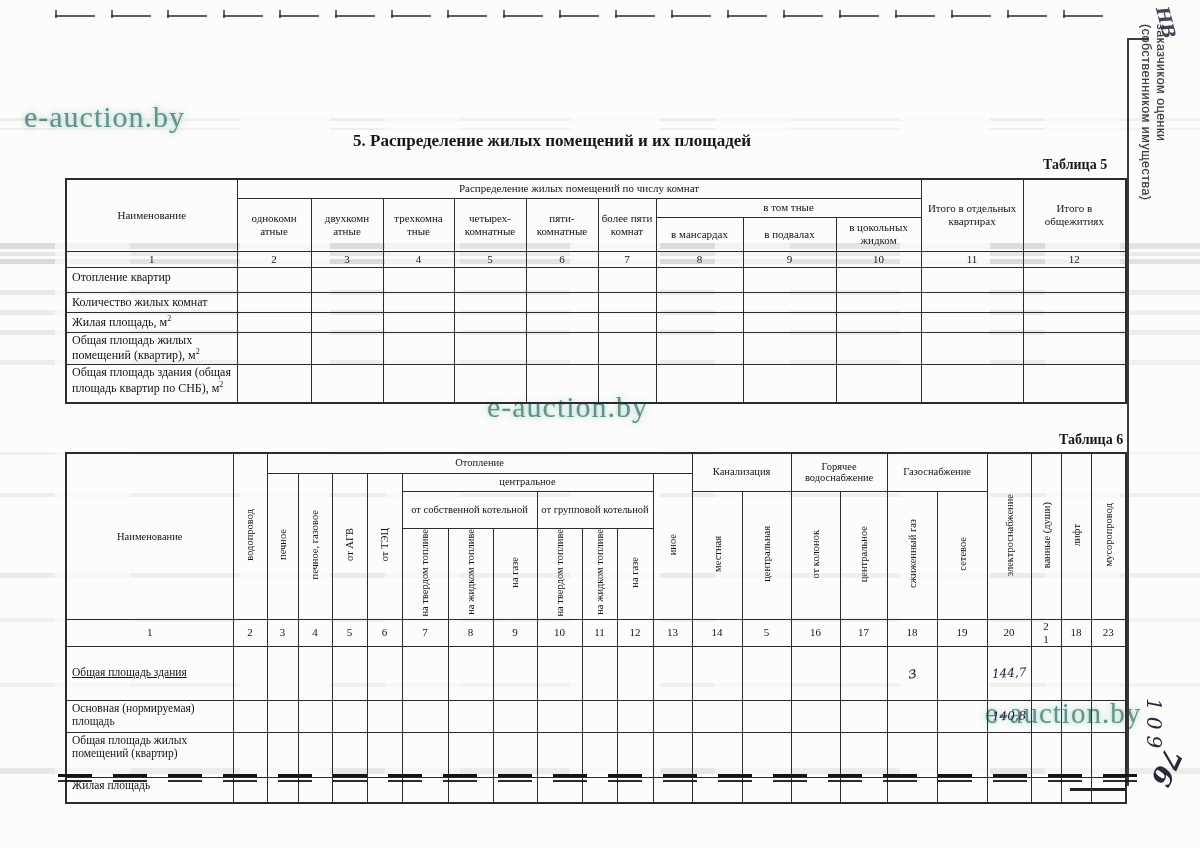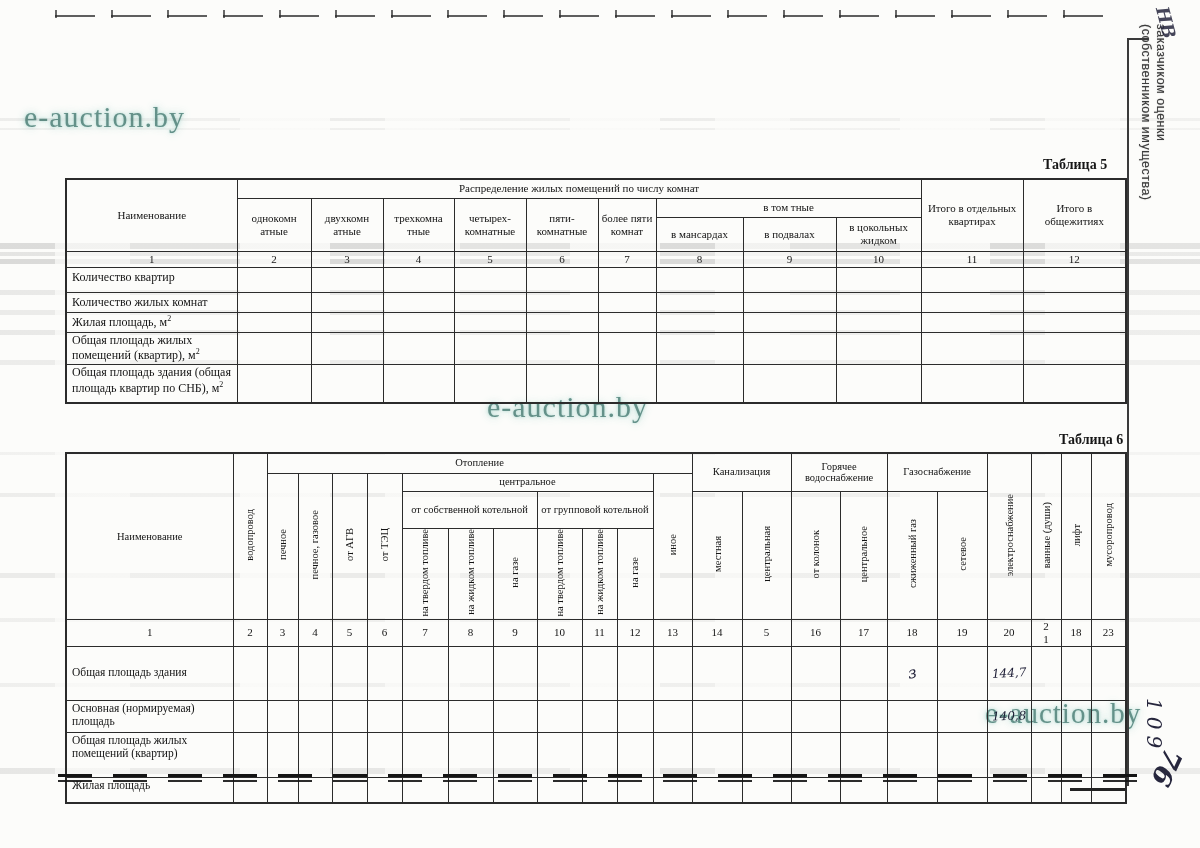--- a/index.html
+++ b/index.html
@@ -47,20 +47,21 @@
 
   <div class="dashrow" style="left:55px;top:15px;width:1060px;height:2px;
               background:repeating-linear-gradient(90deg,#2a2a2a 0 40px,transparent 40px 56px);opacity:.75;"></div>
   <div class="dashrow" style="left:55px;top:10px;width:1060px;height:8px;
               background:repeating-linear-gradient(90deg,#2a2a2a 0 2px,transparent 2px 56px);opacity:.7;"></div>
 
   <div class="wm" style="left:24px;top:100px;">e-auction.by</div>
   <div class="wm" style="left:487px;top:390px;">e-auction.by</div>
   <div class="wm" style="left:985px;top:697px;font-size:29px;">e-auction.by</div>
 
+  <div class="sec-title" style="left:353px;top:131px;">5. Распределение жилых помещений и их площадей</div>
   <div class="tbl-caption" style="left:1043px;top:157px;text-align:center;">Таблица 5</div>
 
   <table class="t" id="t5" style="left:65px;top:178px;width:1060px;">
     <colgroup>
       <col style="width:171px">
         <col style="width:74px">
         <col style="width:72px">
         <col style="width:71px">
       <col style="width:72px">
         <col style="width:72px">
@@ -100,21 +101,21 @@
       <td>5</td>
       <td>6</td>
       <td>7</td>
       <td>8</td>
       <td>9</td>
       <td>10</td>
       <td>11</td>
       <td>12</td>
     </tr>
     <tr style="height:25px">
-      <td class="lbl"><span>Количество квартир</span><sup></sup></td>
+      <td class="lbl"><span>Отопление квартир</span><sup></sup></td>
       <td></td>
           <td></td>
           <td></td>
           <td></td>
           <td></td>
           <td></td>
           <td></td>
           <td></td>
           <td></td>
           <td></td>
@@ -266,21 +267,21 @@
       <td>17</td>
       <td>18</td>
       <td>19</td>
       <td>20</td>
       <td class="pre">2
 1</td>
       <td>18</td>
       <td>23</td>
     </tr>
     <tr style="height:54px">
-      <td class="lbl" style="vertical-align:middle;">Общая площадь здания</td>
+      <td class="lbl" style="vertical-align:middle;text-decoration:underline;">Общая площадь здания</td>
       <td></td>
           <td></td>
           <td></td>
           <td></td>
           <td></td>
           <td></td>
           <td></td>
           <td></td>
           <td></td>
           <td></td>

